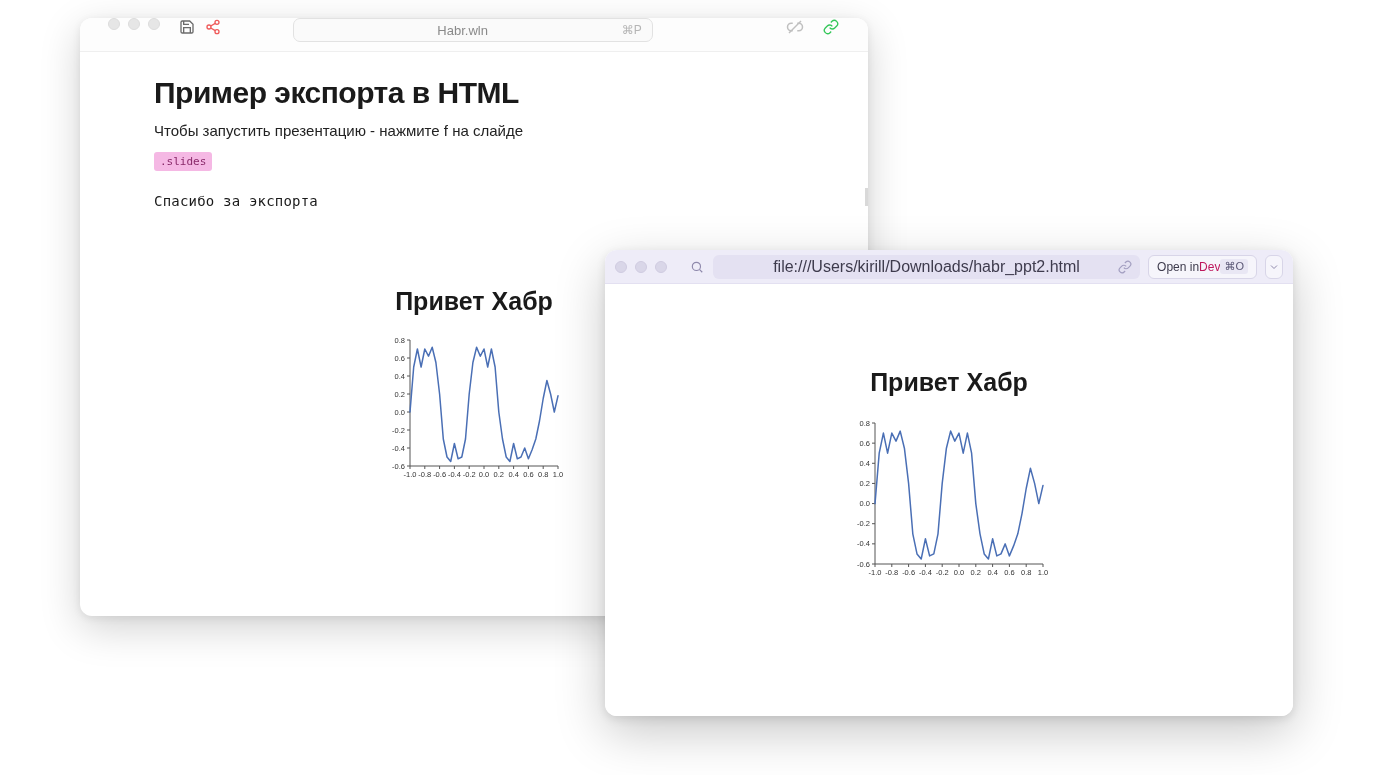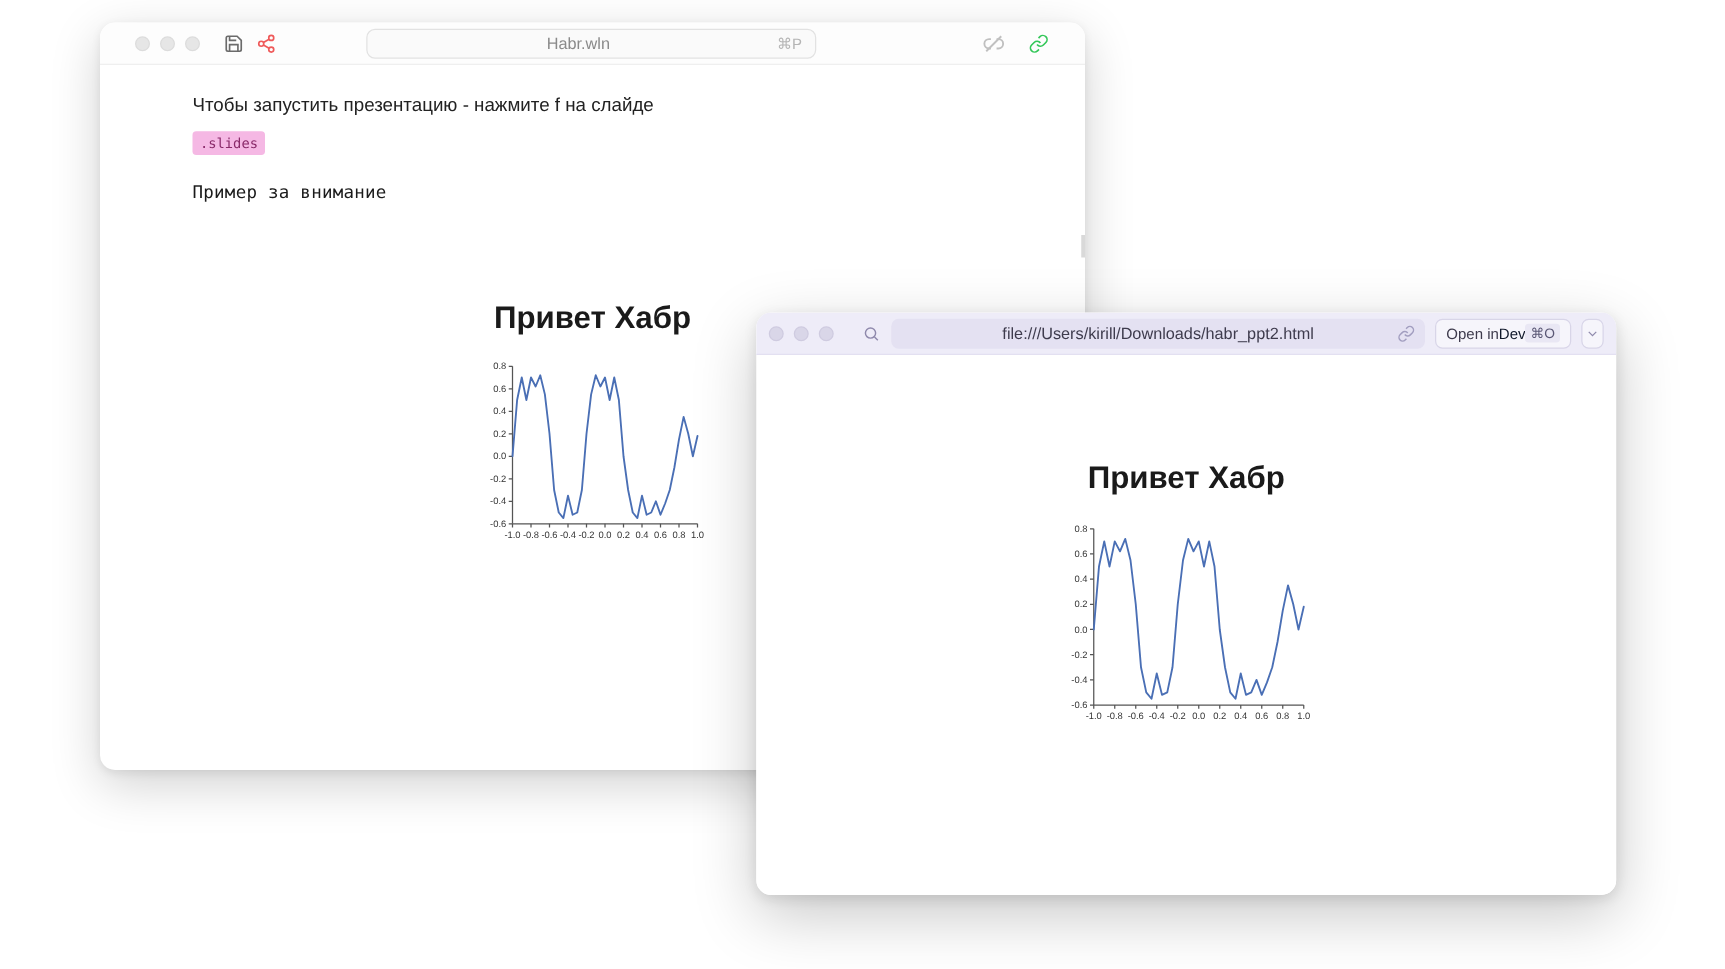--- a/index.html
+++ b/index.html
@@ -20,21 +20,21 @@
       width: 788px;
       height: 598px;
       background: #ffffff;
       border-radius: 12px;
       box-shadow: 0 12px 40px rgba(0,0,0,0.18), 0 2px 8px rgba(0,0,0,0.08);
       overflow: hidden;
     }
     .titlebar1 {
       height: 34px;
       display: flex;
-      align-items: center;
+      align-items: flex-start;
       padding: 0 28px;
       gap: 8px;
       background: #fdfdfd;
       border-bottom: 1px solid #efefef;
     }
     .traffic {
       display: flex;
       gap: 8px;
       margin-right: 10px;
     }
@@ -161,21 +161,21 @@
       display: flex; align-items: center; justify-content: center;
       color: #8f89ac;
       margin-left: 4px;
     }
     .addr-bar {
       flex: 1;
       height: 24px;
       display: flex;
       align-items: center;
       justify-content: center;
-      font-size: 13px;
+      font-size: 16px;
       color: #3e3b4d;
       background: #e4e1f2;
       border-radius: 6px;
       padding: 0 10px;
       position: relative;
     }
     .addr-link-icon {
       position: absolute;
       right: 8px;
       color: #a29ec0;
@@ -186,21 +186,21 @@
       align-items: center;
       gap: 0;
       height: 24px;
       padding: 0 8px;
       border: 1px solid #d8d5e8;
       border-radius: 6px;
       background: #f6f5fb;
       font-size: 12px;
       color: #3e3b4d;
     }
-    .open-in .dev { color: #0f172a; font-weight: 500; }
+    .open-in .dev { color: #be185d; font-weight: 500; }
     .open-in .kbd {
       font-size: 11px;
       background: #e9e7f4;
       border-radius: 3px;
       padding: 1px 4px;
       color: #5a5775;
     }
     .open-in-caret {
       width: 18px;
       display: flex; align-items: center; justify-content: center;
@@ -279,23 +279,24 @@
         <svg width="16" height="16" viewBox="0 0 24 24" fill="none" stroke="currentColor" stroke-width="2">
             <path d="M10 13a5 5 0 0 0 7.54.54l3-3a5 5 0 0 0-7.07-7.07l-1.72 1.71"></path>
             <path d="M14 11a5 5 0 0 0-7.54-.54l-3 3a5 5 0 0 0 7.07 7.07l1.71-1.71"></path>
           </svg>
       </div>
     </div>
   </div>
 
   <div class="doc-body">
     <div class="gutter-mark"></div>
+    <h1 class="doc-h1">Пример экспорта в HTML</h1>
     <p class="doc-p">Чтобы запустить презентацию - нажмите f на слайде</p>
     <div><span class="tag-chip">.slides</span></div>
-    <div class="mono-line">Пример за внимание</div>
+    <div class="mono-line">Спасибо за экспорта</div>
 
     <div class="slide-preview">
       <div class="slide-title">Привет Хабр</div>
       <div class="chart-box">
         <svg id="chart-svg-1" width="180" height="150">
             <line x1="26" y1="6" x2="26" y2="132" class="axis"></line>
             <line x1="26" y1="132" x2="174" y2="132" class="axis"></line>
             <line x1="23" y1="132" x2="26" y2="132" class="tick"></line>
             <text x="21" y="134.5" text-anchor="end" class="ticklabel">-0.6</text>
             <line x1="23" y1="114.00000000000001" x2="26" y2="114.00000000000001" class="tick"></line>

